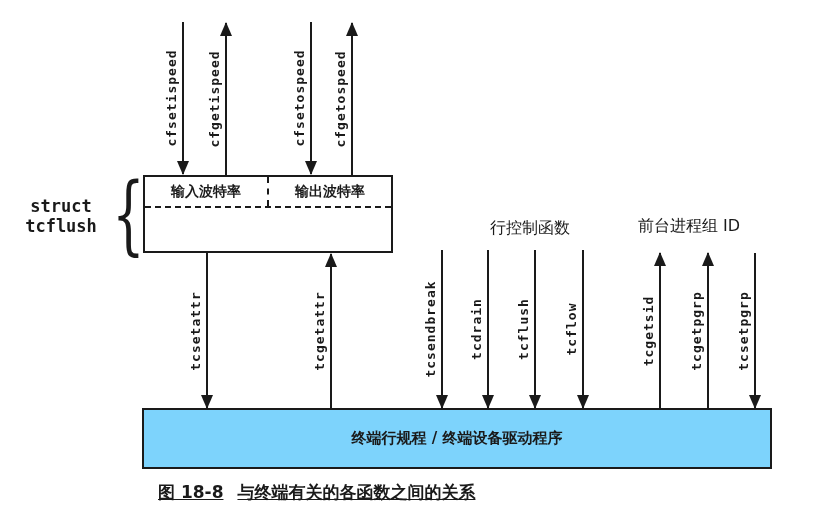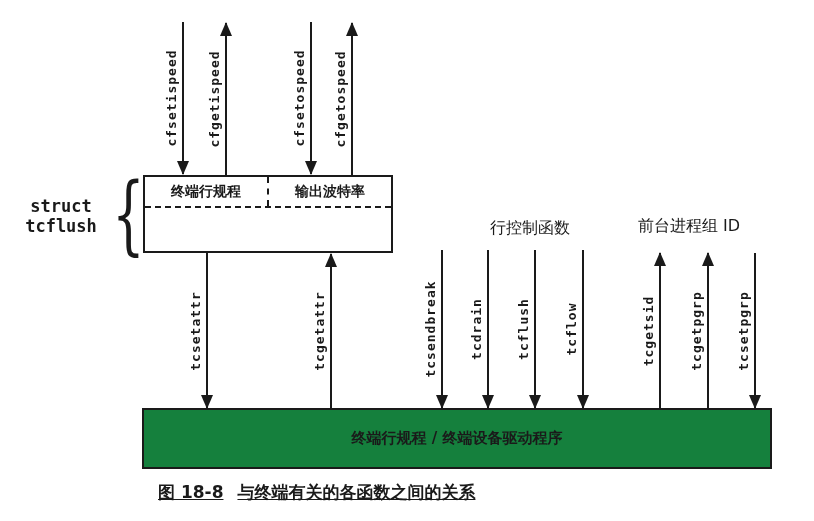--- a/index.html
+++ b/index.html
@@ -49,21 +49,21 @@
     font-family:"DejaVu Serif", serif; font-size:86px; line-height:92px;
     transform:scaleX(0.6); transform-origin:left center; font-weight:normal;
   }
   
   .group-heading {
     position:absolute; font-weight:normal; font-size:16px; text-align:center; white-space:nowrap;
   }
   
   #driver-box {
     position:absolute; left:142px; top:408px; width:630px; height:61px;
-    border:2px solid #1a1a1a; box-sizing:border-box; background:#15803d;
+    border:2px solid #1a1a1a; box-sizing:border-box; background:#7dd3fc;
     display:flex; align-items:center; justify-content:center;
     font-weight:bold; font-size:15px;
   }
   
   #caption {
     position:absolute; left:158px; top:481px; font-weight:bold; font-size:17px; white-space:nowrap;text-decoration:underline;
   }
   #caption .fig { margin-right:14px; }
 </style>
 </head>
@@ -93,21 +93,21 @@
   </div>
 
   <div id="struct-label">
     <div>struct</div>
     <div>tcflush</div>
   </div>
   <div id="brace">{</div>
 
   <div id="termios-box">
     <div id="termios-top-row">
-      <div class="termios-cell">终端行规程</div>
+      <div class="termios-cell">输入波特率</div>
       <div class="termios-cell">输出波特率</div>
     </div>
   </div>
 
   <div class="arrow" style="left:207px; top:253px; height:155px;">
     <span class="vlabel">tcsetattr</span>
     <div class="line"></div>
     <div class="head-down"></div>
   </div>
   <div class="arrow" style="left:331px; top:254px; height:154px;">

